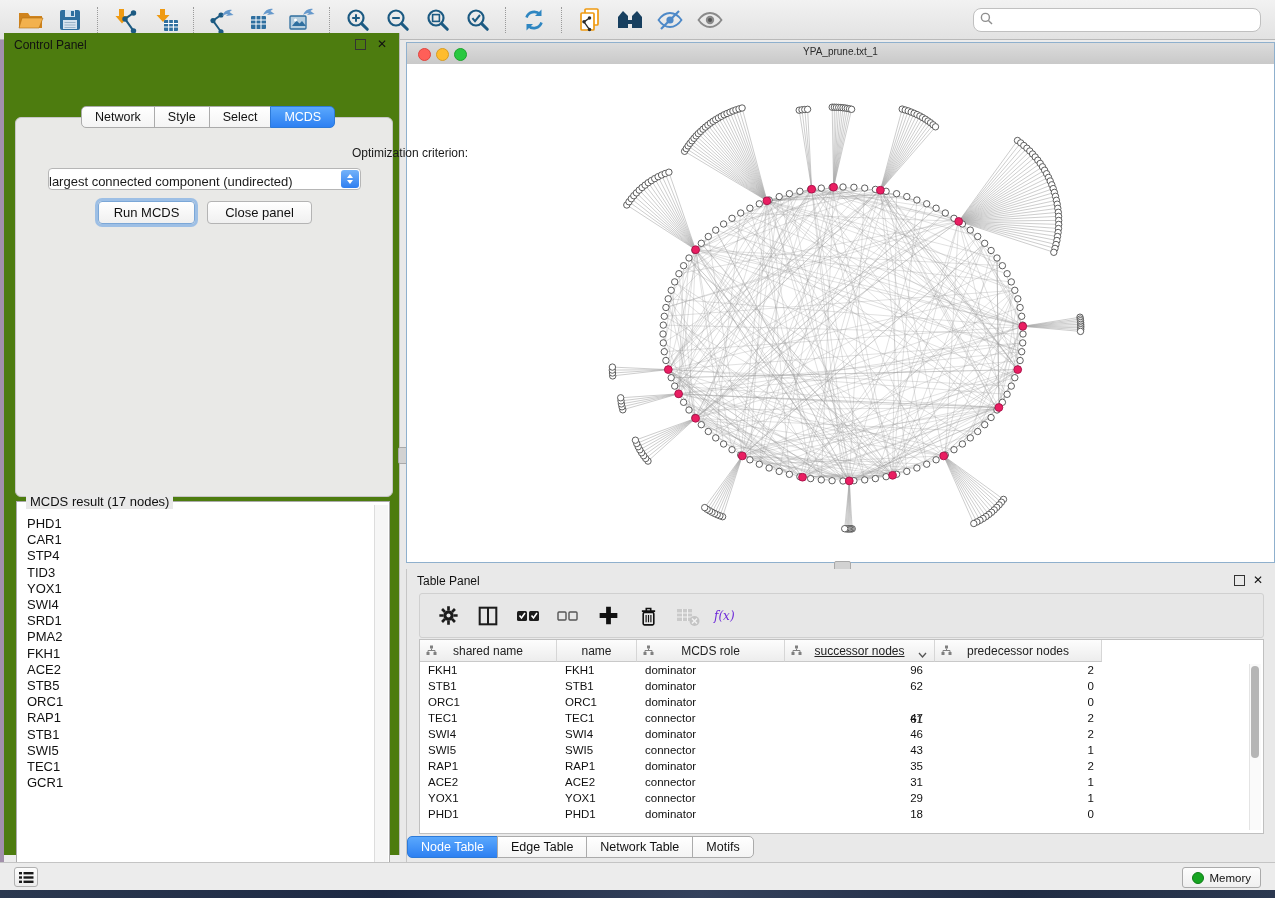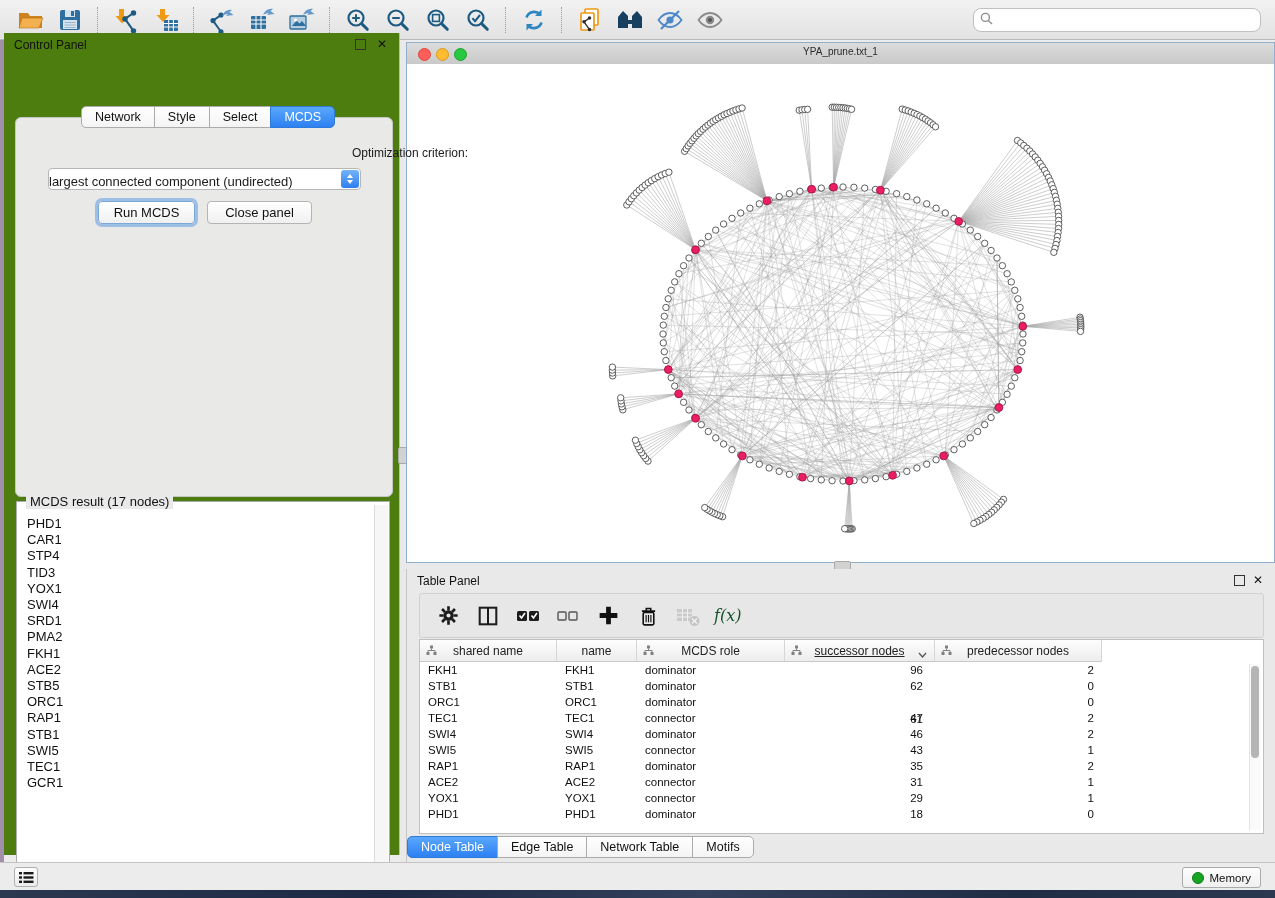--- a/index.html
+++ b/index.html
@@ -66,21 +66,21 @@
   .tl.red{left:11px;background:#ff5f58;border:0.5px solid #e0443e}
   .tl.yellow{left:29px;background:#febc2e;border:0.5px solid #d89c22}
   .tl.green{left:47px;background:#28c840;border:0.5px solid #1da22f}
   #net-title{position:absolute;left:0;right:0;top:3px;text-align:center;font-size:10px;color:#2b2b2b}
   #net-canvas{position:absolute;left:0;top:21px;width:867px;height:498px;background:#fff}
   
   #table-panel{position:absolute;left:406px;top:569px;width:869px;height:293px;background:#e9e9e9;box-sizing:border-box;border-left:1px solid #c6c6c6}
   #tp-float{right:30px}#tp-close{right:12px}
   #tp-toolbar{position:absolute;left:12px;top:24px;width:845px;height:45px;background:#e7e7e7;border:1px solid #d0d0d0;border-radius:3px;
               display:flex;align-items:center;padding-left:8px;box-sizing:border-box}
-  .fx{font-family:"DejaVu Serif",serif;font-style:italic;font-size:16px;color:#14532d;margin-left:6px}
+  .fx{font-family:"DejaVu Serif",serif;font-style:italic;font-size:12px;color:#6d28d9;margin-left:6px}
   #grid{position:absolute;left:12px;top:70px;width:845px;height:195px;background:#fff;border:1px solid #c0c0c0;box-sizing:border-box;overflow:hidden}
   #grid-head{position:absolute;left:0;top:0;height:22px;display:flex}
   .hcell{position:relative;height:22px;background:linear-gradient(#fdfdfd,#ededed);border-right:1px solid #d6d6d6;border-bottom:1px solid #c9c9c9;
          box-sizing:border-box;font-size:12px;color:#222;display:flex;align-items:center;justify-content:center}
   .hcell .shicon{position:absolute;left:6px;top:5px}
   .hcell .sort{position:absolute;right:7px;top:7px}
   #grid-body{position:absolute;left:0;top:22px}
   .trow{display:flex;height:16px;font-size:11.5px;color:#111;align-items:center}
   .tcell{box-sizing:border-box;white-space:nowrap;overflow:hidden}
   .tcell.num{text-align:right}

